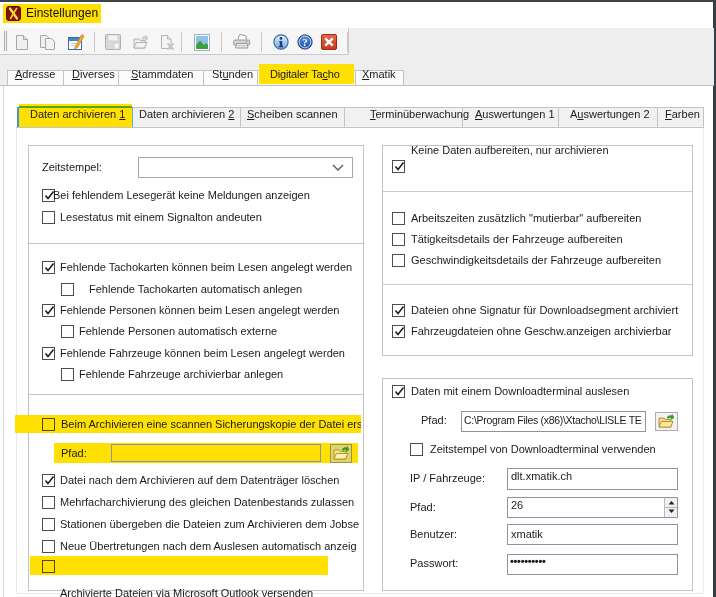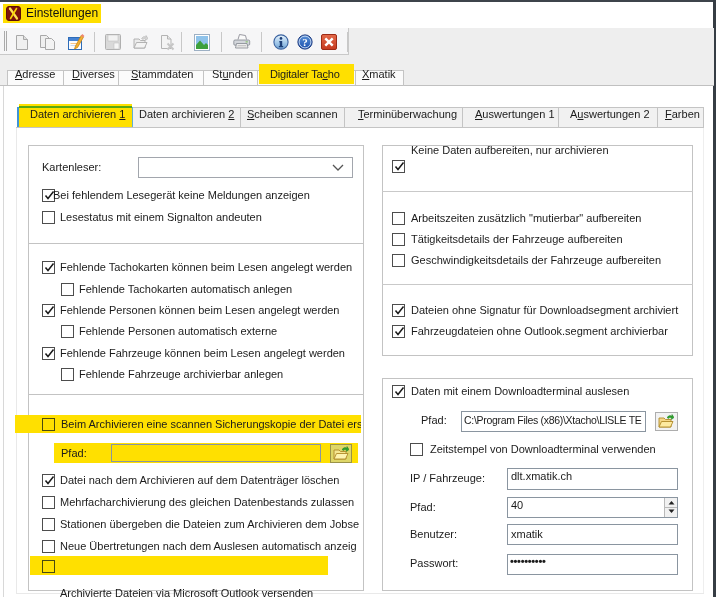--- a/index.html
+++ b/index.html
@@ -150,50 +150,50 @@
 <div class="abs" style="left:657px;top:107px;width:1px;height:20px;background:#c4c4c4"></div>
 <div class="abs" style="left:703px;top:107px;width:1px;height:20px;background:#c4c4c4"></div>
 
 <div class="abs" style="left:17px;top:107px;width:2px;height:20px;background:#3f94d6"></div>
 <div class="abs" style="left:19px;top:104px;width:113px;height:23px;background:#ffe000"></div>
 <div class="abs" style="left:132px;top:107px;width:1px;height:20px;background:#5fb0d5"></div>
 <div class="abs" style="left:19px;top:106px;width:113px;height:2px;background:#59a813"></div>
 <div class="lbl" style="left:30px;top:108px">Daten archivieren <u>1</u></div>
 <div class="lbl" style="left:139px;top:108px">Daten archivieren <u>2</u></div>
 <div class="lbl" style="left:247px;top:108px"><u>S</u>cheiben scannen</div>
-<div class="lbl" style="left:358px;top:108px"><u>T</u>erminüberwachung</div>
+<div class="lbl" style="left:370px;top:108px"><u>T</u>erminüberwachung</div>
 <div class="lbl" style="left:475px;top:108px"><u>A</u>uswertungen 1</div>
 <div class="lbl" style="left:570px;top:108px">A<u>u</u>swertungen 2</div>
 <div class="lbl" style="left:665px;top:108px"><u>F</u>arben</div>
 
 <div class="grp" style="left:28px;top:145px;width:336px;height:99px"></div>
 <div class="grp" style="left:28px;top:243px;width:336px;height:152px"></div>
 <div class="grp" style="left:28px;top:394px;width:336px;height:197px"></div>
 
-<div class="lbl" style="left:42px;top:161px">Kartenleser:</div>
+<div class="lbl" style="left:42px;top:161px">Zeitstempel:</div>
 <div class="inp" style="left:138px;top:157px;width:215px;height:21px;border-color:#a2a6ad"></div>
 <svg class="abs" style="left:332px;top:164px" width="12" height="7" viewBox="0 0 12 7">
   <path d="M1 1 L6 6 L11 1" fill="none" stroke="#555" stroke-width="1.3"></path>
 </svg>
 
 <div class="cb" style="left:42px;top:189px"></div>
 <svg class="abs" style="left:44px;top:190px" width="11" height="11" viewBox="0 0 11 11">
     <path d="M1.5 5.5 L4 8.5 L9.5 1.5" fill="none" stroke="#1a1a1a" stroke-width="1.5"></path>
   </svg>
 <div class="lbl" style="left:53px;top:189px">Bei fehlendem Lesegerät keine Meldungen anzeigen</div>
 <div class="cb" style="left:42px;top:211px"></div>
 <div class="lbl" style="left:60px;top:211px">Lesestatus mit einem Signalton andeuten</div>
 
 <div class="cb" style="left:42px;top:261px"></div>
 <svg class="abs" style="left:44px;top:262px" width="11" height="11" viewBox="0 0 11 11">
     <path d="M1.5 5.5 L4 8.5 L9.5 1.5" fill="none" stroke="#1a1a1a" stroke-width="1.5"></path>
   </svg>
 <div class="lbl" style="left:60px;top:261px">Fehlende Tachokarten können beim Lesen angelegt werden</div>
 <div class="cb" style="left:61px;top:283px"></div>
-<div class="lbl" style="left:79px;top:283px">Fehlende Tachokarten automatisch anlegen</div>
+<div class="lbl" style="left:89px;top:283px">Fehlende Tachokarten automatisch anlegen</div>
 <div class="cb" style="left:42px;top:304px"></div>
 <svg class="abs" style="left:44px;top:305px" width="11" height="11" viewBox="0 0 11 11">
     <path d="M1.5 5.5 L4 8.5 L9.5 1.5" fill="none" stroke="#1a1a1a" stroke-width="1.5"></path>
   </svg>
 <div class="lbl" style="left:60px;top:304px">Fehlende Personen können beim Lesen angelegt werden</div>
 <div class="cb" style="left:61px;top:325px"></div>
 <div class="lbl" style="left:79px;top:325px">Fehlende Personen automatisch externe</div>
 <div class="cb" style="left:42px;top:347px"></div>
 <svg class="abs" style="left:44px;top:348px" width="11" height="11" viewBox="0 0 11 11">
     <path d="M1.5 5.5 L4 8.5 L9.5 1.5" fill="none" stroke="#1a1a1a" stroke-width="1.5"></path>
@@ -249,21 +249,21 @@
 
 <div class="cb" style="left:392px;top:304px"></div>
 <svg class="abs" style="left:394px;top:305px" width="11" height="11" viewBox="0 0 11 11">
     <path d="M1.5 5.5 L4 8.5 L9.5 1.5" fill="none" stroke="#1a1a1a" stroke-width="1.5"></path>
   </svg>
 <div class="lbl" style="left:411px;top:304px">Dateien ohne Signatur für Downloadsegment archiviert</div>
 <div class="cb" style="left:392px;top:325px"></div>
 <svg class="abs" style="left:394px;top:326px" width="11" height="11" viewBox="0 0 11 11">
     <path d="M1.5 5.5 L4 8.5 L9.5 1.5" fill="none" stroke="#1a1a1a" stroke-width="1.5"></path>
   </svg>
-<div class="lbl" style="left:411px;top:325px">Fahrzeugdateien ohne Outlook.segment archivierbar</div>
+<div class="lbl" style="left:411px;top:325px">Fahrzeugdateien ohne Geschw.anzeigen archivierbar</div>
 
 <div class="cb" style="left:392px;top:385px"></div>
 <svg class="abs" style="left:394px;top:386px" width="11" height="11" viewBox="0 0 11 11">
     <path d="M1.5 5.5 L4 8.5 L9.5 1.5" fill="none" stroke="#1a1a1a" stroke-width="1.5"></path>
   </svg>
 <div class="lbl" style="left:411px;top:385px">Daten mit einem Downloadterminal auslesen</div>
 
 <div class="lbl" style="left:421px;top:414px">Pfad:</div>
 <div class="inp" style="left:461px;top:411px;width:185px;height:21px;padding-left:2px;font-size:10.5px;letter-spacing:-0.3px;line-height:16px">C:\Program Files (x86)\Xtacho\LISLE TE</div>
 <div class="abs" style="left:655px;top:412px;width:23px;height:19px;background:#f2f2f2;border:1px solid #adadad"></div>
@@ -273,21 +273,21 @@
   <path d="M9 3.5 Q11 0.5 14 2 L14 0.5 L16 3.5 L13.5 5.5 L13.5 4 Q11.5 3 10.5 4.5 z" fill="#2fa32f" stroke="#1d7c1d" stroke-width="0.5"></path>
 </svg>
 
 <div class="cb" style="left:410px;top:443px"></div>
 <div class="lbl" style="left:430px;top:443px">Zeitstempel von Downloadterminal verwenden</div>
 
 <div class="lbl" style="left:410px;top:472px">IP / Fahrzeuge:</div>
 <div class="inp" style="left:507px;top:468px;width:171px;height:22px;padding-left:3px;line-height:15px">dlt.xmatik.ch</div>
 
 <div class="lbl" style="left:410px;top:501px">Pfad:</div>
-<div class="inp" style="left:507px;top:497px;width:171px;height:21px;padding-left:3px;line-height:14px">40</div>
+<div class="inp" style="left:507px;top:497px;width:171px;height:21px;padding-left:3px;line-height:14px">26</div>
 <div class="abs" style="left:664px;top:498px;width:13px;height:19px;background:#f1f1f1;border-left:1px solid #b9b9b9"></div>
 <div class="abs" style="left:665px;top:507px;width:12px;height:1px;background:#b9b9b9"></div>
 <svg class="abs" style="left:668px;top:500px" width="7" height="14" viewBox="0 0 7 13">
   <path d="M3.5 0.5 L6.5 4 H0.5 z" fill="#222"></path>
   <path d="M3.5 12.5 L0.5 9 H6.5 z" fill="#222"></path>
 </svg>
 
 <div class="lbl" style="left:410px;top:528px">Benutzer:</div>
 <div class="inp" style="left:507px;top:524px;width:171px;height:21px;padding-left:3px;line-height:19px">xmatik</div>
 

